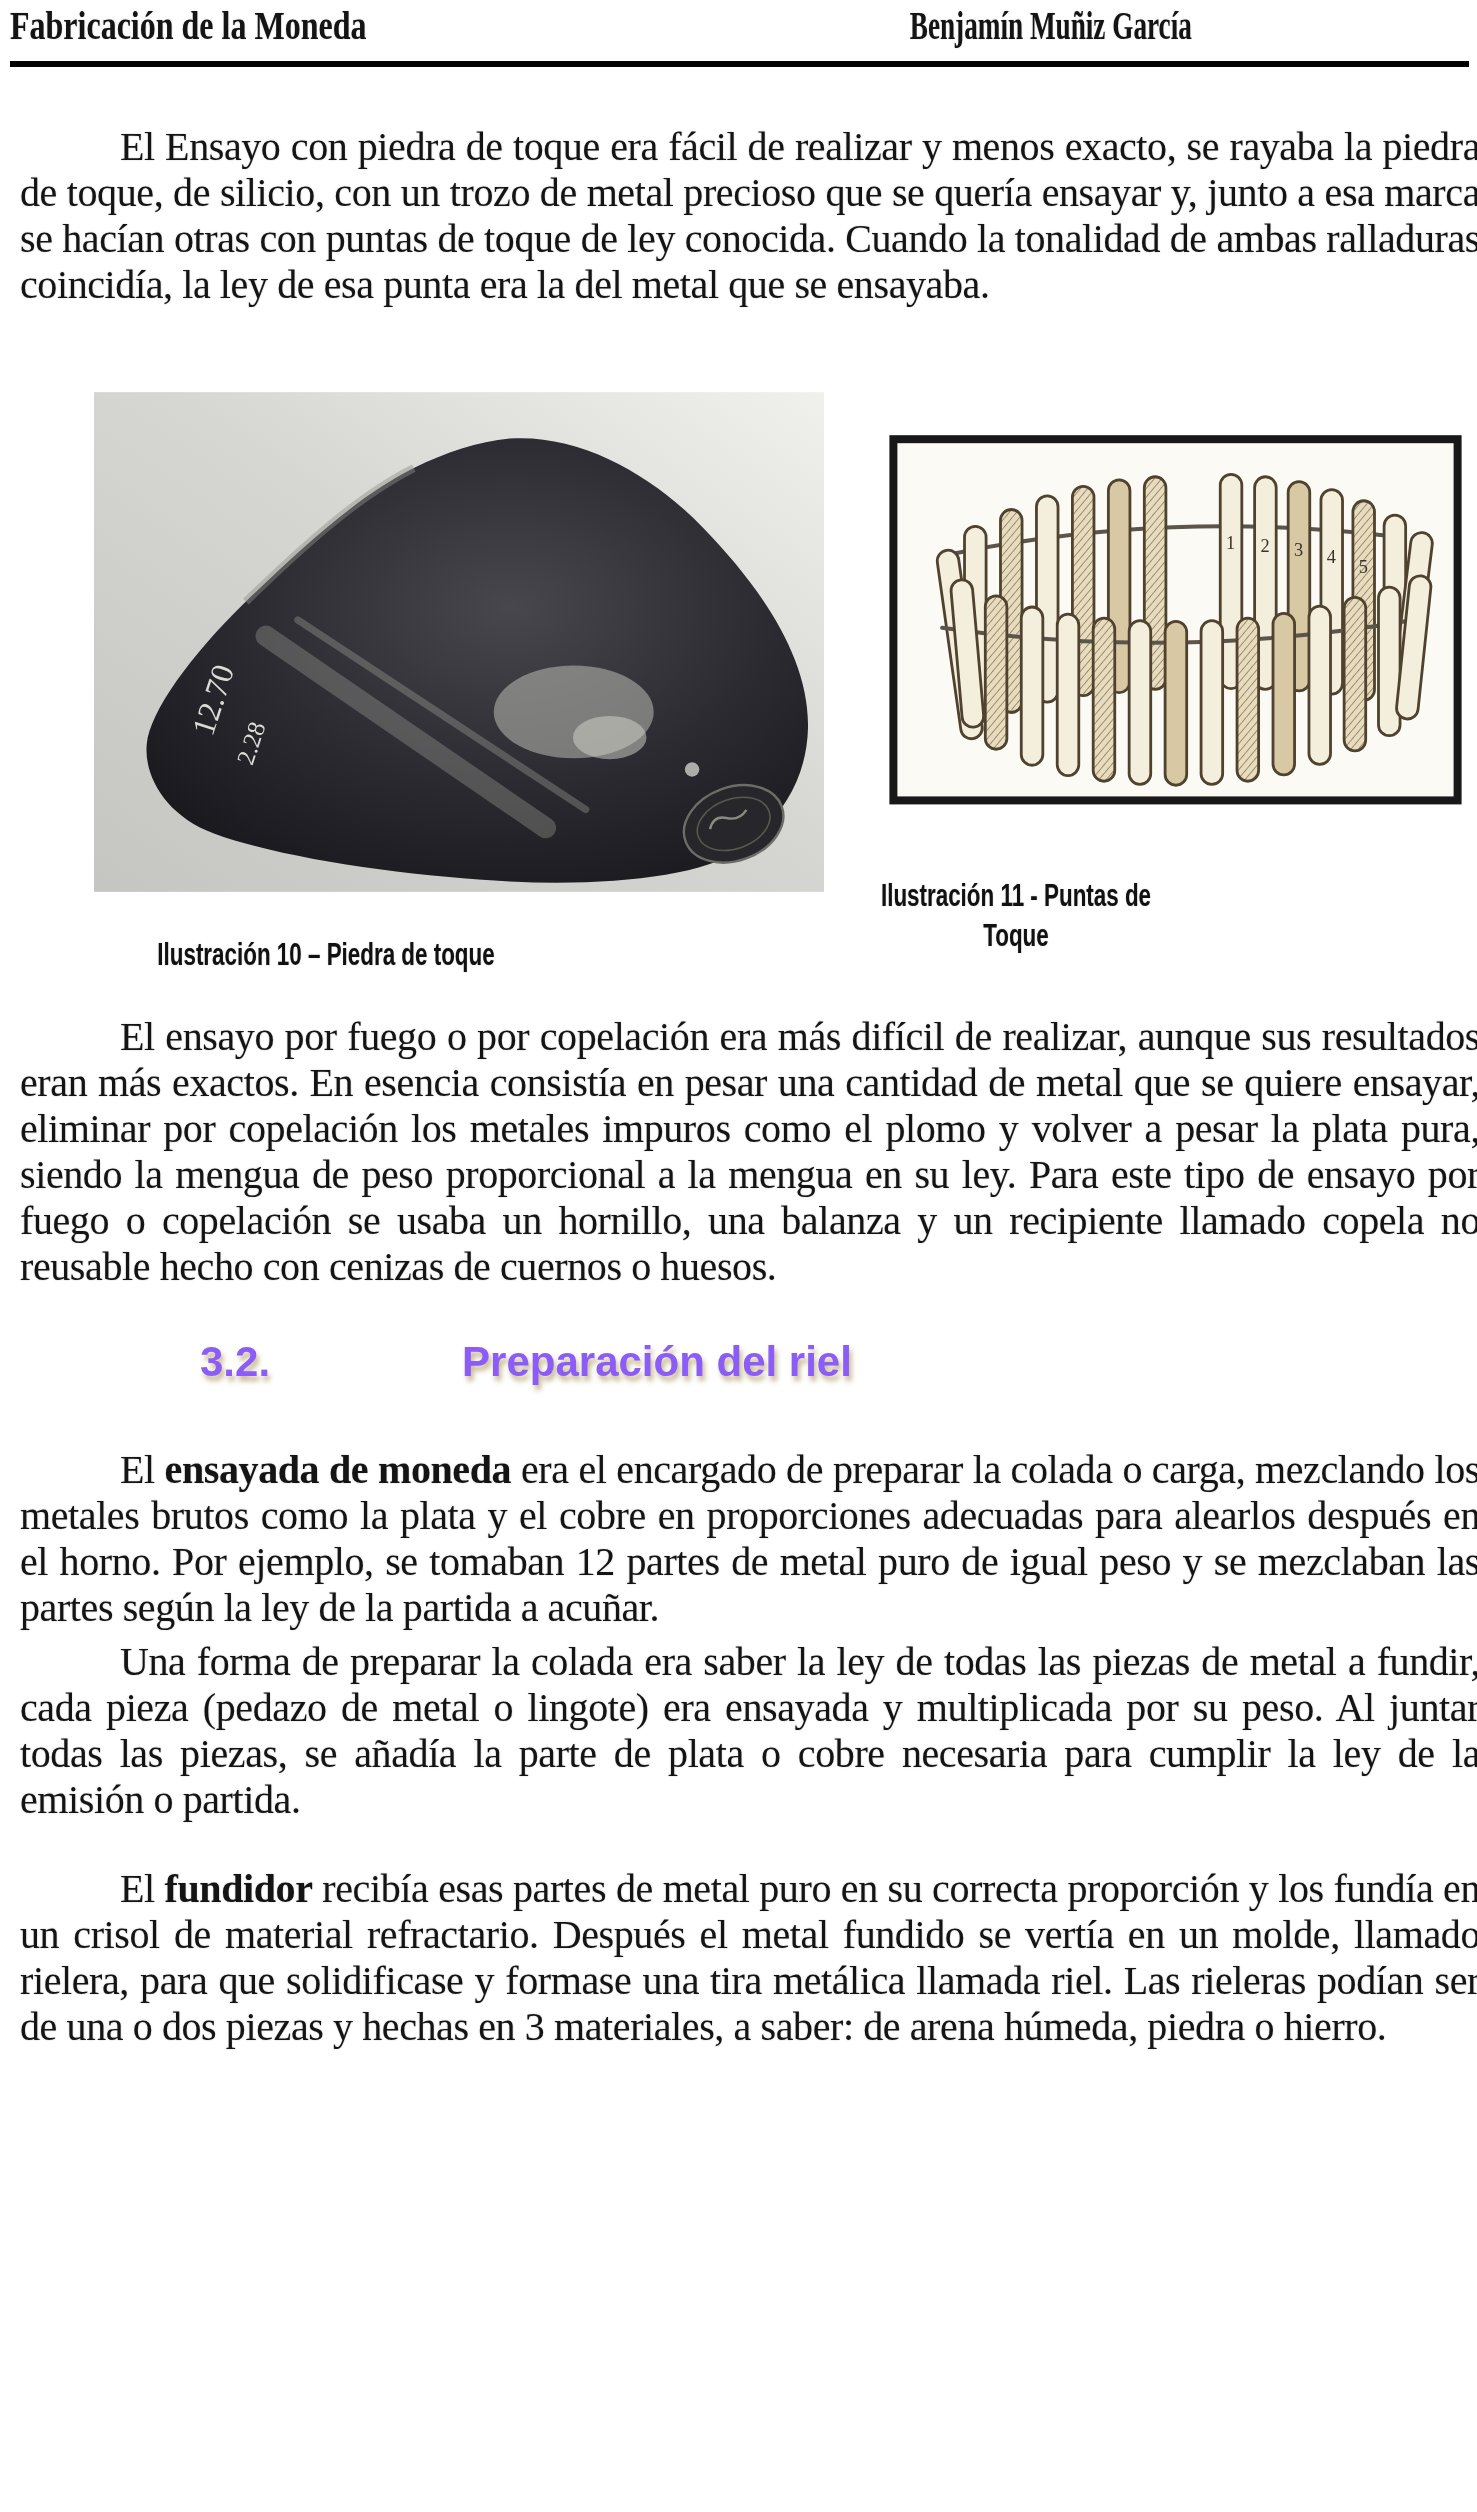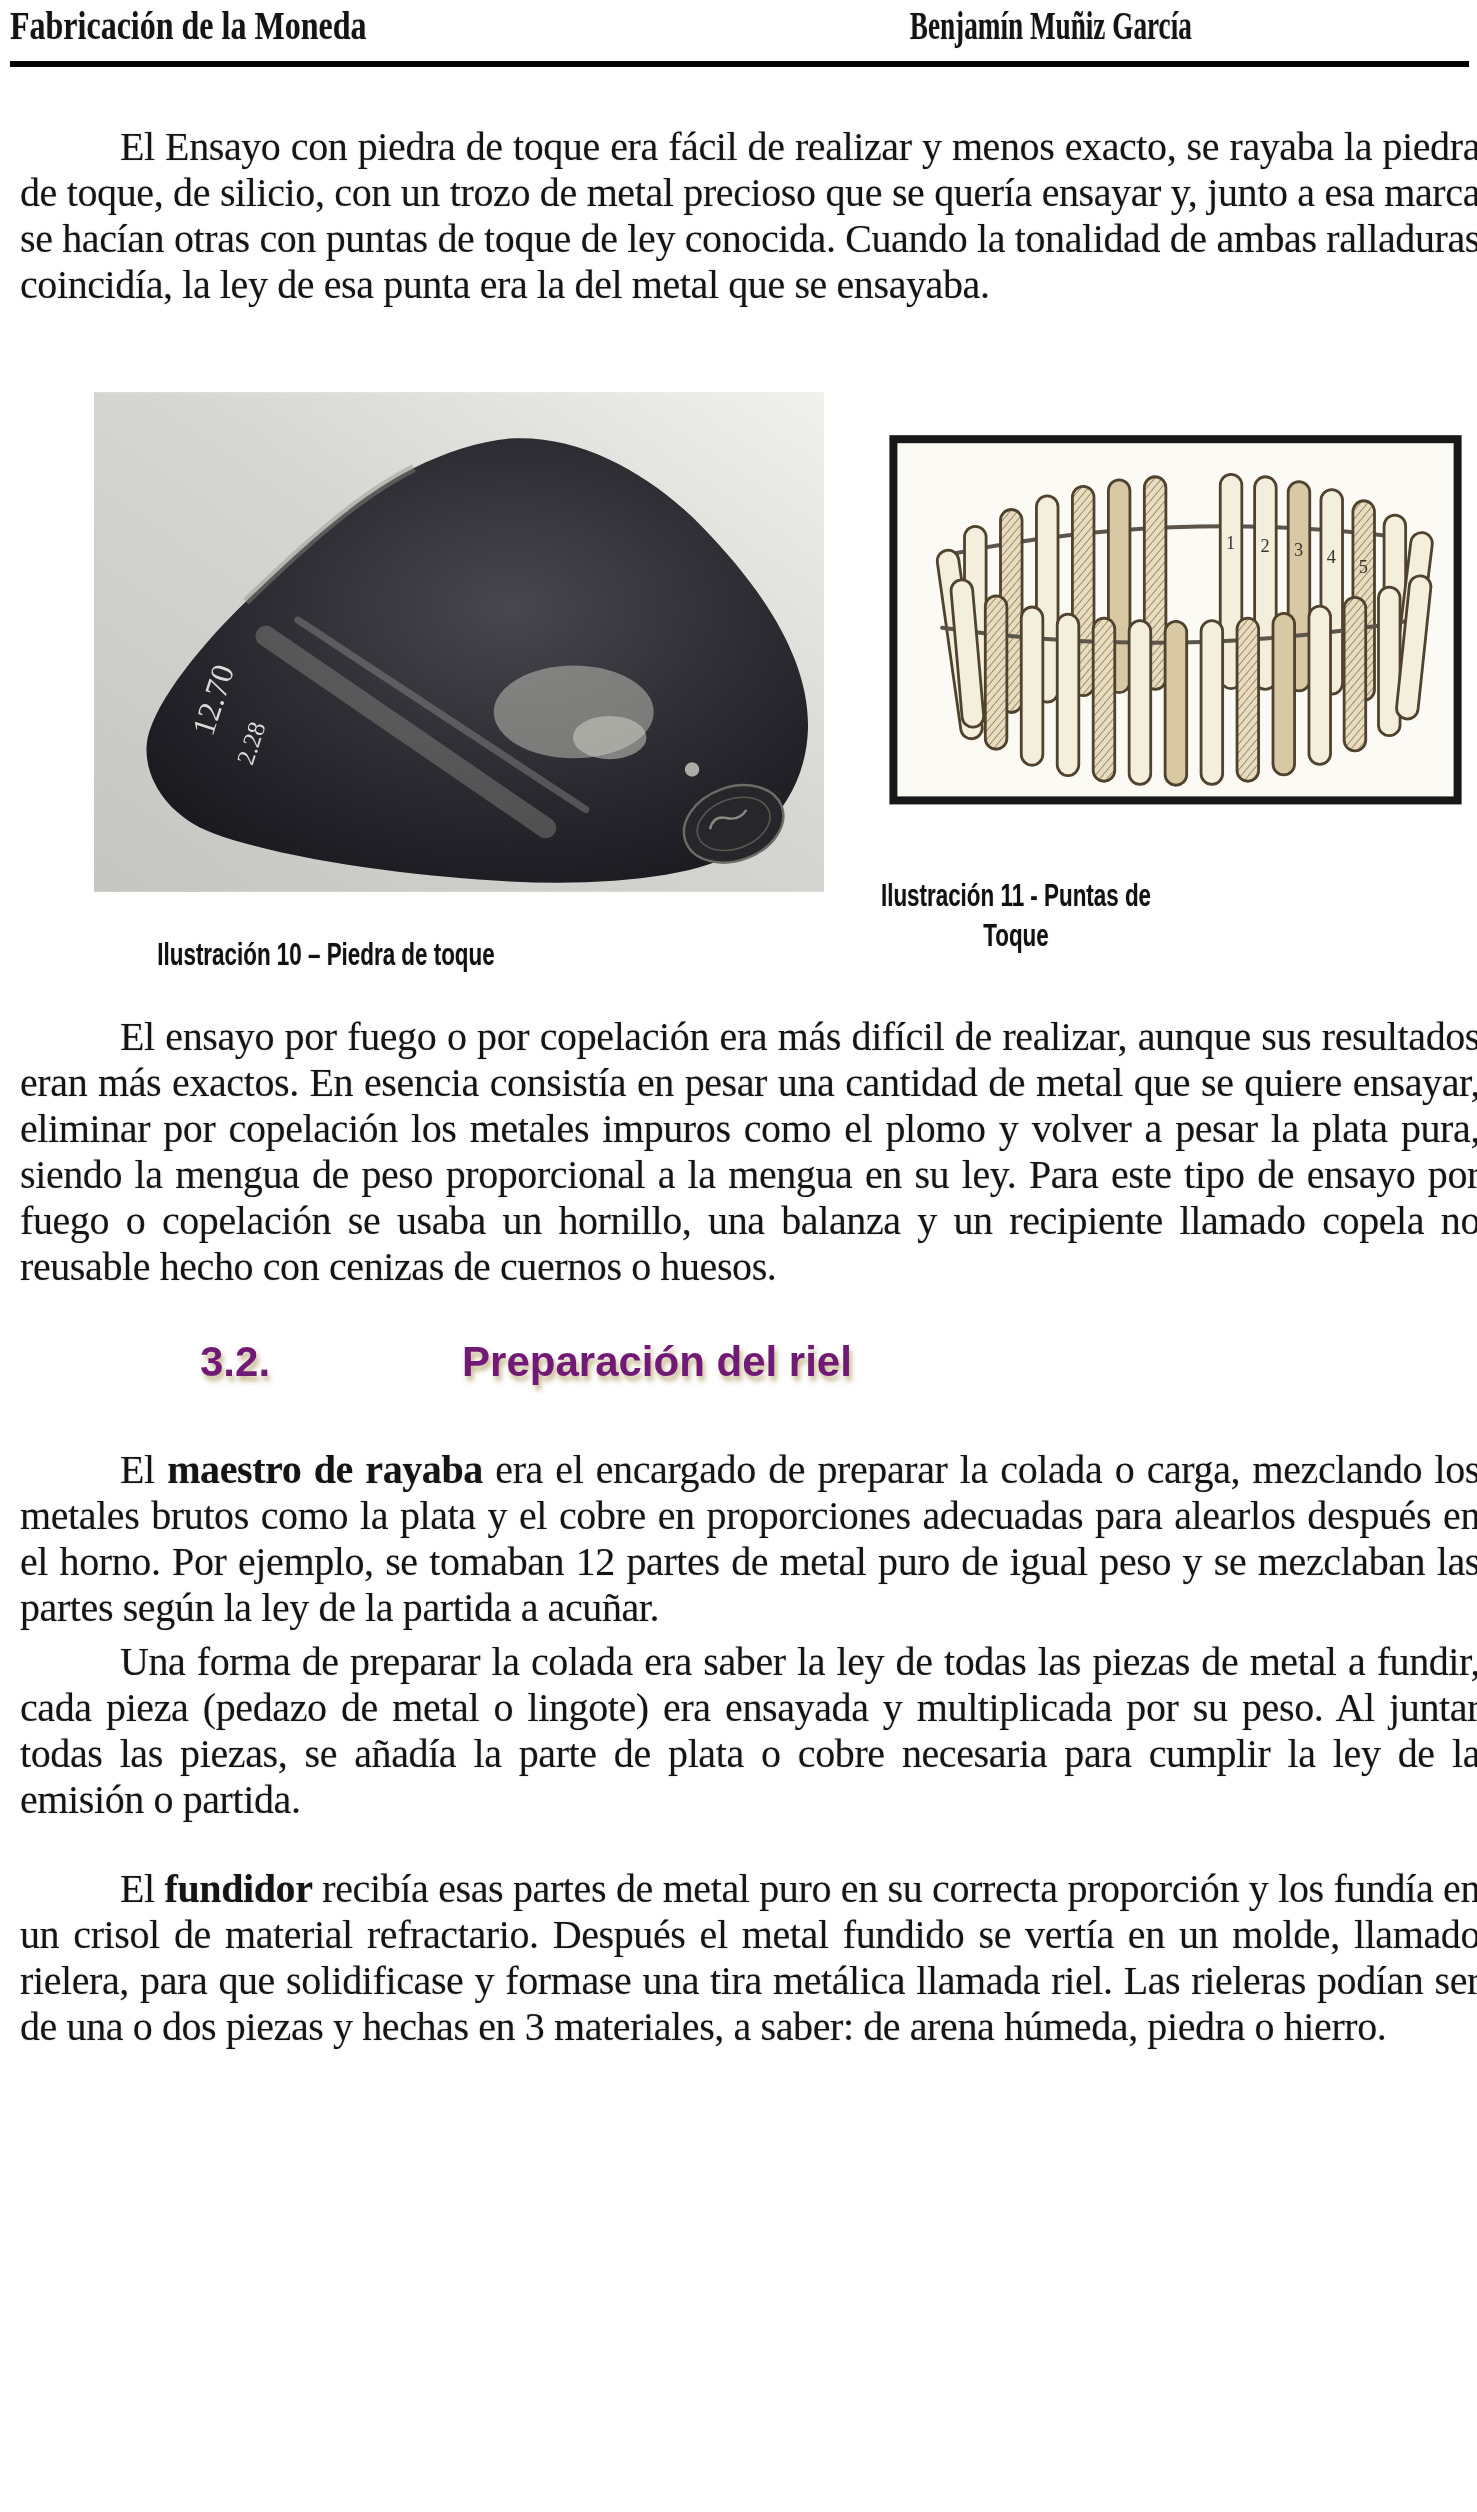--- a/index.html
+++ b/index.html
@@ -42,21 +42,21 @@
     font-size:32px; line-height:40px; text-align:center; color:#111;
     transform:scaleX(0.70); transform-origin:center top;
     text-shadow:0 0 1.6px rgba(40,40,40,.3);
   }
   .cap10 { left:6.4px;   width:640px; top:934px; }
   .cap11 { left:696px; width:640px; top:875px; }
   
   .sec-heading {
     position:absolute; left:200px; top:1338px; white-space:nowrap;
     font-family:"Liberation Sans", sans-serif; font-weight:bold; font-size:42px;
-    color:#701a75; text-shadow:2.4px 4.8px 4.8px rgba(145,115,35,0.5);
+    color:#8b5cf6; text-shadow:2.4px 4.8px 4.8px rgba(145,115,35,0.5);
   }
   .sec-gap { display:inline-block; width:192px; }
   
   .footer-link {
     position:absolute; left:6.4px; top:2458px; font-size:36px; color:#000000;
     text-decoration:none; border-bottom:4px solid #0000CE; padding-bottom:0.8px;
     font-family:"Liberation Serif", serif; letter-spacing:-0.4px;
   }
   .page-num { position:absolute; right:12.8px; top:2458px; font-size:36px; color:#111;margin-left:36px; }
   svg text { font-family:"Liberation Serif", serif; }
@@ -171,21 +171,21 @@
     <span>Toque</span>
   </div>
   <div class="caption cap10">Ilustración 10 – Piedra de toque</div>
 
   <p class="para p2">El ensayo por fuego o por copelación era más difícil de realizar, aunque sus resultados eran más exactos. En esencia consistía en pesar una cantidad de metal que se quiere ensayar, eliminar por copelación los metales impuros como el plomo y volver a pesar la plata pura, siendo la mengua de peso proporcional a la mengua en su ley. Para este tipo de ensayo por fuego o copelación se usaba un hornillo, una balanza y un recipiente llamado copela no reusable hecho con cenizas de cuernos o huesos.</p>
 
   <div class="sec-heading">
     <span>3.2.</span><span class="sec-gap"></span><span>Preparación del riel</span>
   </div>
 
-  <p class="para p3"><span>El </span><b>maestro de rayaba</b><span> era el encargado de preparar la colada o carga, mezclando los metales brutos como la plata y el cobre en proporciones adecuadas para alearlos después en el horno. Por ejemplo, se tomaban 12 partes de metal puro de igual peso y se mezclaban las partes según la ley de la partida a acuñar.</span></p>
+  <p class="para p3"><span>El </span><b>ensayada de moneda</b><span> era el encargado de preparar la colada o carga, mezclando los metales brutos como la plata y el cobre en proporciones adecuadas para alearlos después en el horno. Por ejemplo, se tomaban 12 partes de metal puro de igual peso y se mezclaban las partes según la ley de la partida a acuñar.</span></p>
 
   <p class="para p4">Una forma de preparar la colada era saber la ley de todas las piezas de metal a fundir, cada pieza (pedazo de metal o lingote) era ensayada y multiplicada por su peso. Al juntar todas las piezas, se añadía la parte de plata o cobre necesaria para cumplir la ley de la emisión o partida.</p>
 
   <p class="para p5"><span>El </span><b>fundidor</b><span> recibía esas partes de metal puro en su correcta proporción y los fundía en un crisol de material refractario. Después el metal fundido se vertía en un molde, llamado rielera, para que solidificase y formase una tira metálica llamada riel. Las rieleras podían ser de una o dos piezas y hechas en 3 materiales, a saber: de arena húmeda, piedra o hierro.</span></p>
 
 
   <a class="footer-link" href="#">http://www.bencoins.com</a>
   <div class="page-num">12</div>
 
 </div>

